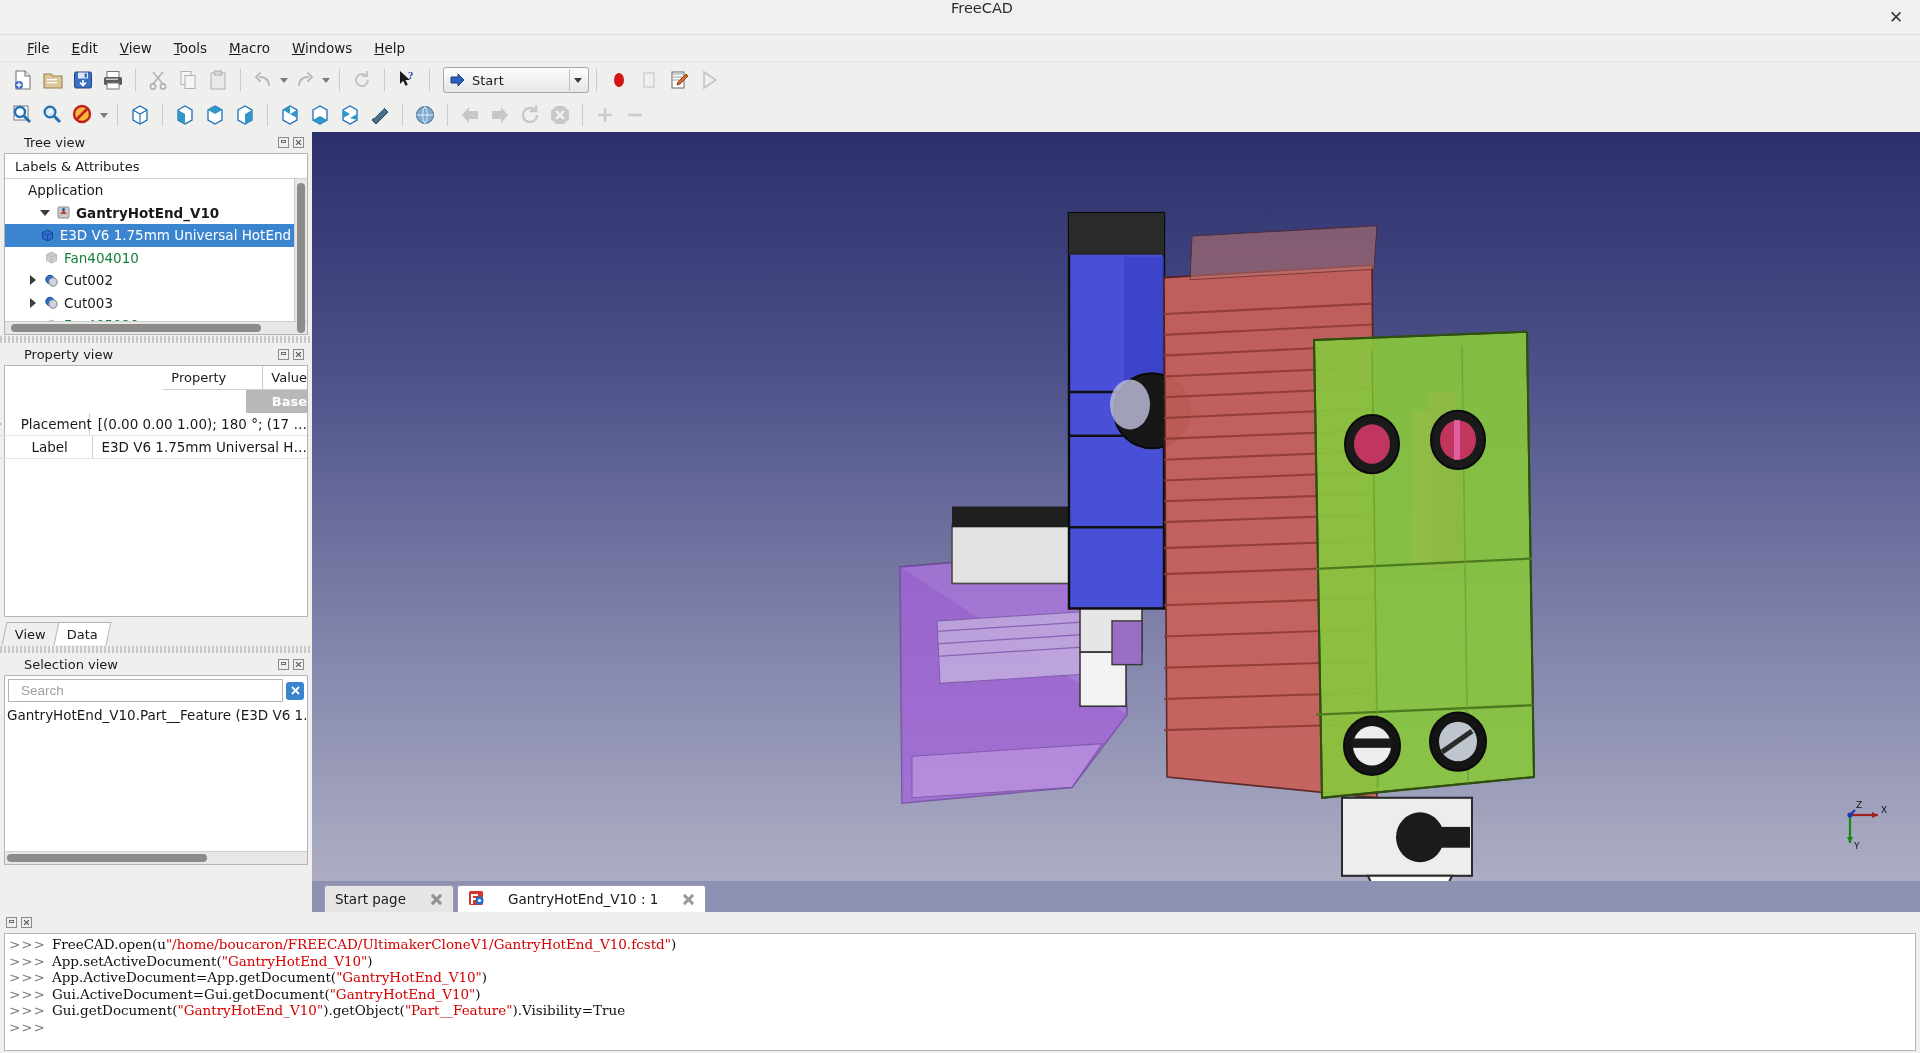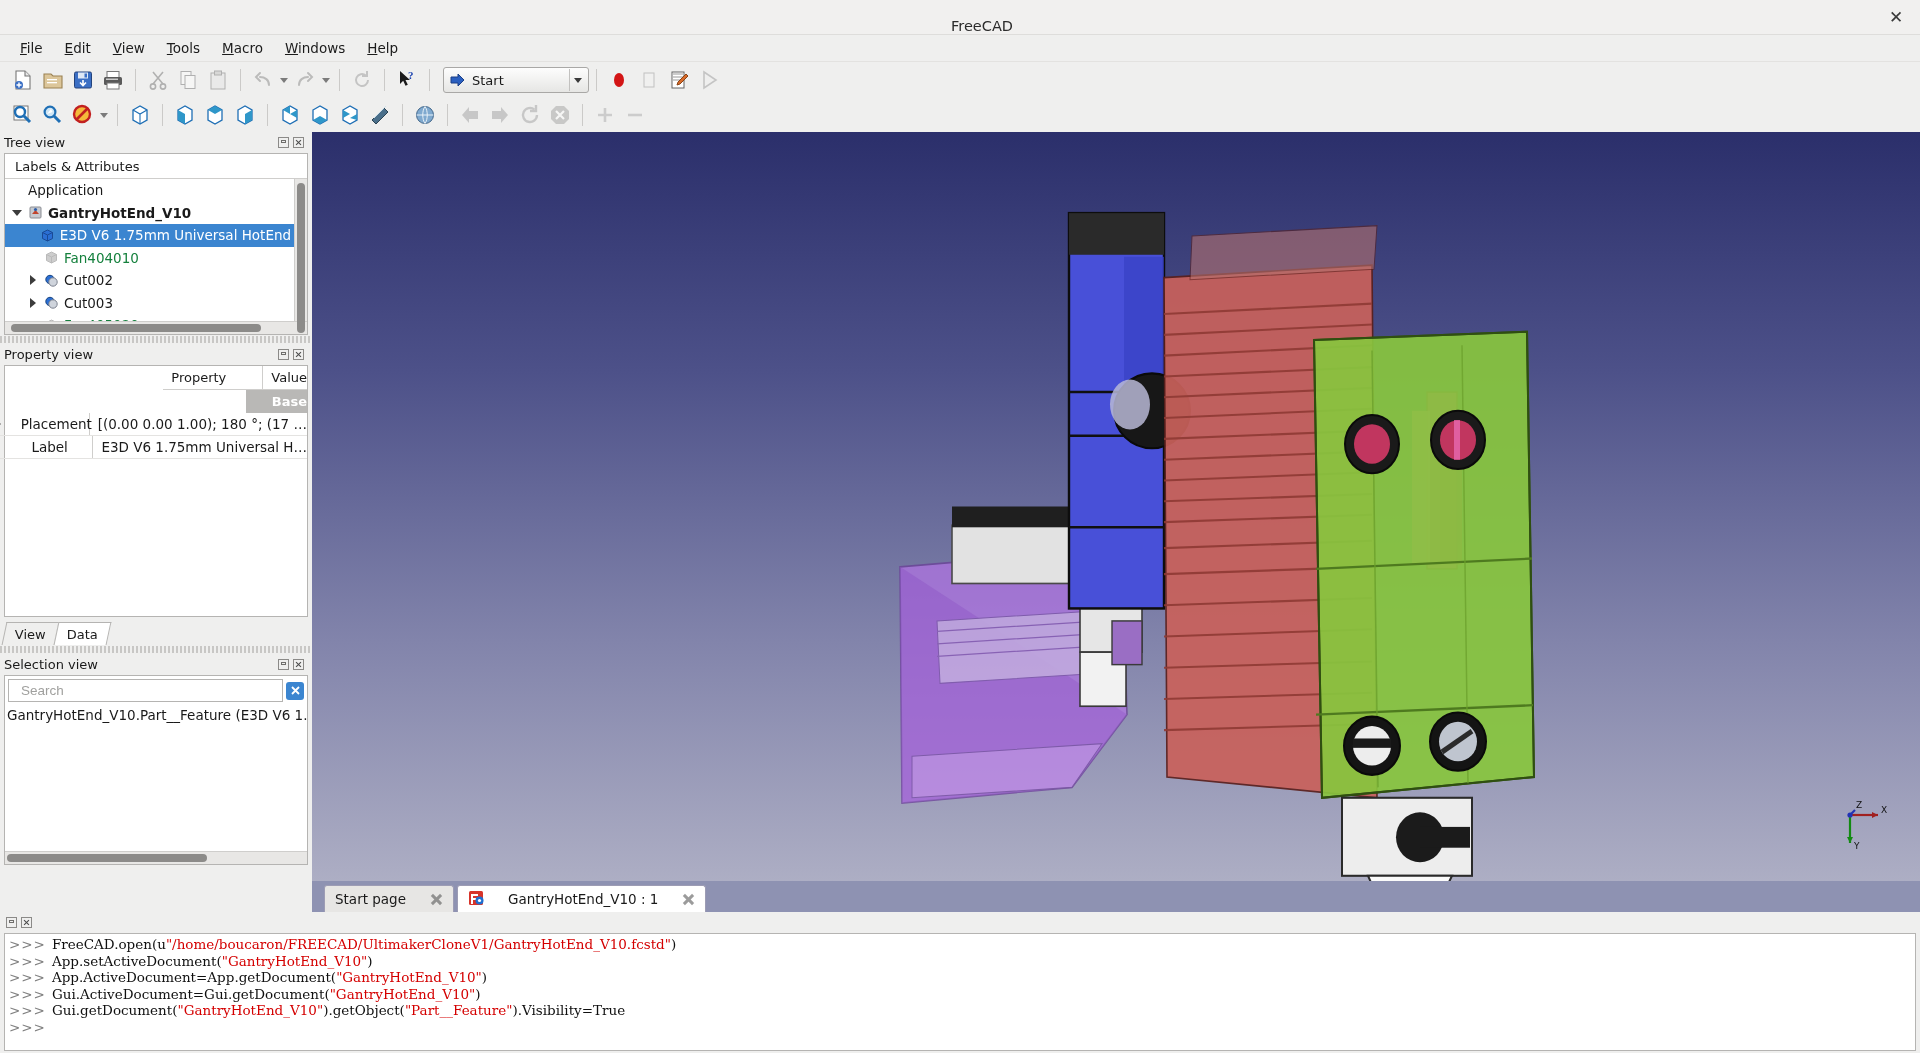--- a/index.html
+++ b/index.html
@@ -11,34 +11,34 @@
     font-size: 13px;
     background: #efefee;
     color: #1a1a1a;
     -webkit-font-smoothing: antialiased;
   }
   #app { position: relative; width: 1920px; height: 1053px; }
 
   
   .titlebar {
     height: 35px; background: #f1f0ef;
-    display: flex; align-items: flex-end; justify-content: center;
+    display: flex; align-items: flex-start; justify-content: center;
     position: relative; border-bottom: 1px solid #dedddb; padding-left: 44px;
   }
   .titlebar .title { font-size: 14.5px; color: #2b2b2b; }
   .titlebar .winclose {
     position: absolute; right: 14px; top: 50%; transform: translateY(-50%);
     font-size: 17px; color: #3a3a3a; line-height: 1; cursor: pointer;
     width: 20px; text-align: center;
   }
 
   
   .menubar {
     height: 27px; background: #efefee; display: flex; align-items: center;
-    padding-left: 9px; border-bottom: 1px solid #e3e2e0;
+    padding-left: 16px; border-bottom: 1px solid #e3e2e0;
   }
   .menuitem {
     padding: 3px 11px; font-size: 13.5px; color: #1c1c1c; cursor: default;
   }
   .menuitem u { text-decoration: underline; }
 
   
   .toolbar-row {
     height: 36px; background: #efefee; display: flex; align-items: center;
     padding-left: 8px; gap: 0px;
@@ -70,21 +70,21 @@
   }
 
   
   .body-area { display: flex; height: 780px; }
   .left-panel { width: 312px; background: #efefee; display: flex; flex-direction: column; }
 
   .dock-title {
     height: 21px; display: flex; align-items: center; padding: 0 4px 0 4px;
     font-size: 13px; color: #1a1a1a; background: #efefee; position: relative;
   }
-  .dock-title .t { flex: 1; }
+  .dock-title .t { flex: 1; margin-left: 20px; }
   .dock-btns { display: flex; gap: 4px; padding-right: 4px; }
   .dock-b {
     width: 11px; height: 11px; border: 1px solid #8b8a88; background: #efefee;
     position: relative; cursor: pointer;
   }
   .dock-b.float::after {
     content:""; position:absolute; left:2px; top:2px; right:2px; bottom:4px;
     border:1px solid #6f6e6c;
   }
   .dock-b.close::before, .dock-b.close::after {
@@ -105,21 +105,21 @@
     height: 25px; border-bottom: 1px solid #cfcecc; display: flex; align-items: center;
     padding-left: 10px; font-size: 13px; background: #fff;
   }
   .tree-items { flex: 1; overflow: hidden; position: relative; }
   .tree-row {
     height: 22.5px; display: flex; align-items: center; padding-left: 4px;
     font-size: 13.5px; white-space: nowrap; cursor: default;
   }
   .tree-row.sel { background: #3b85d0; color: #fff; }
   .tree-row.dim { color: #15803d; }
-  .tree-row.bold { font-weight: bold; }
+  .tree-row.bold { font-weight: bold; margin-left: 28px; }
   .twisty { width: 16px; display:flex; align-items:center; justify-content:center; }
   .twisty.open::after {
     content:""; border-left:5px solid transparent; border-right:5px solid transparent;
     border-top:6px solid #3c3c3c;
   }
   .twisty.closed::after {
     content:""; border-top:5px solid transparent; border-bottom:5px solid transparent;
     border-left:6px solid #3c3c3c;
   }
   .tw-ind { width: 16px; }

